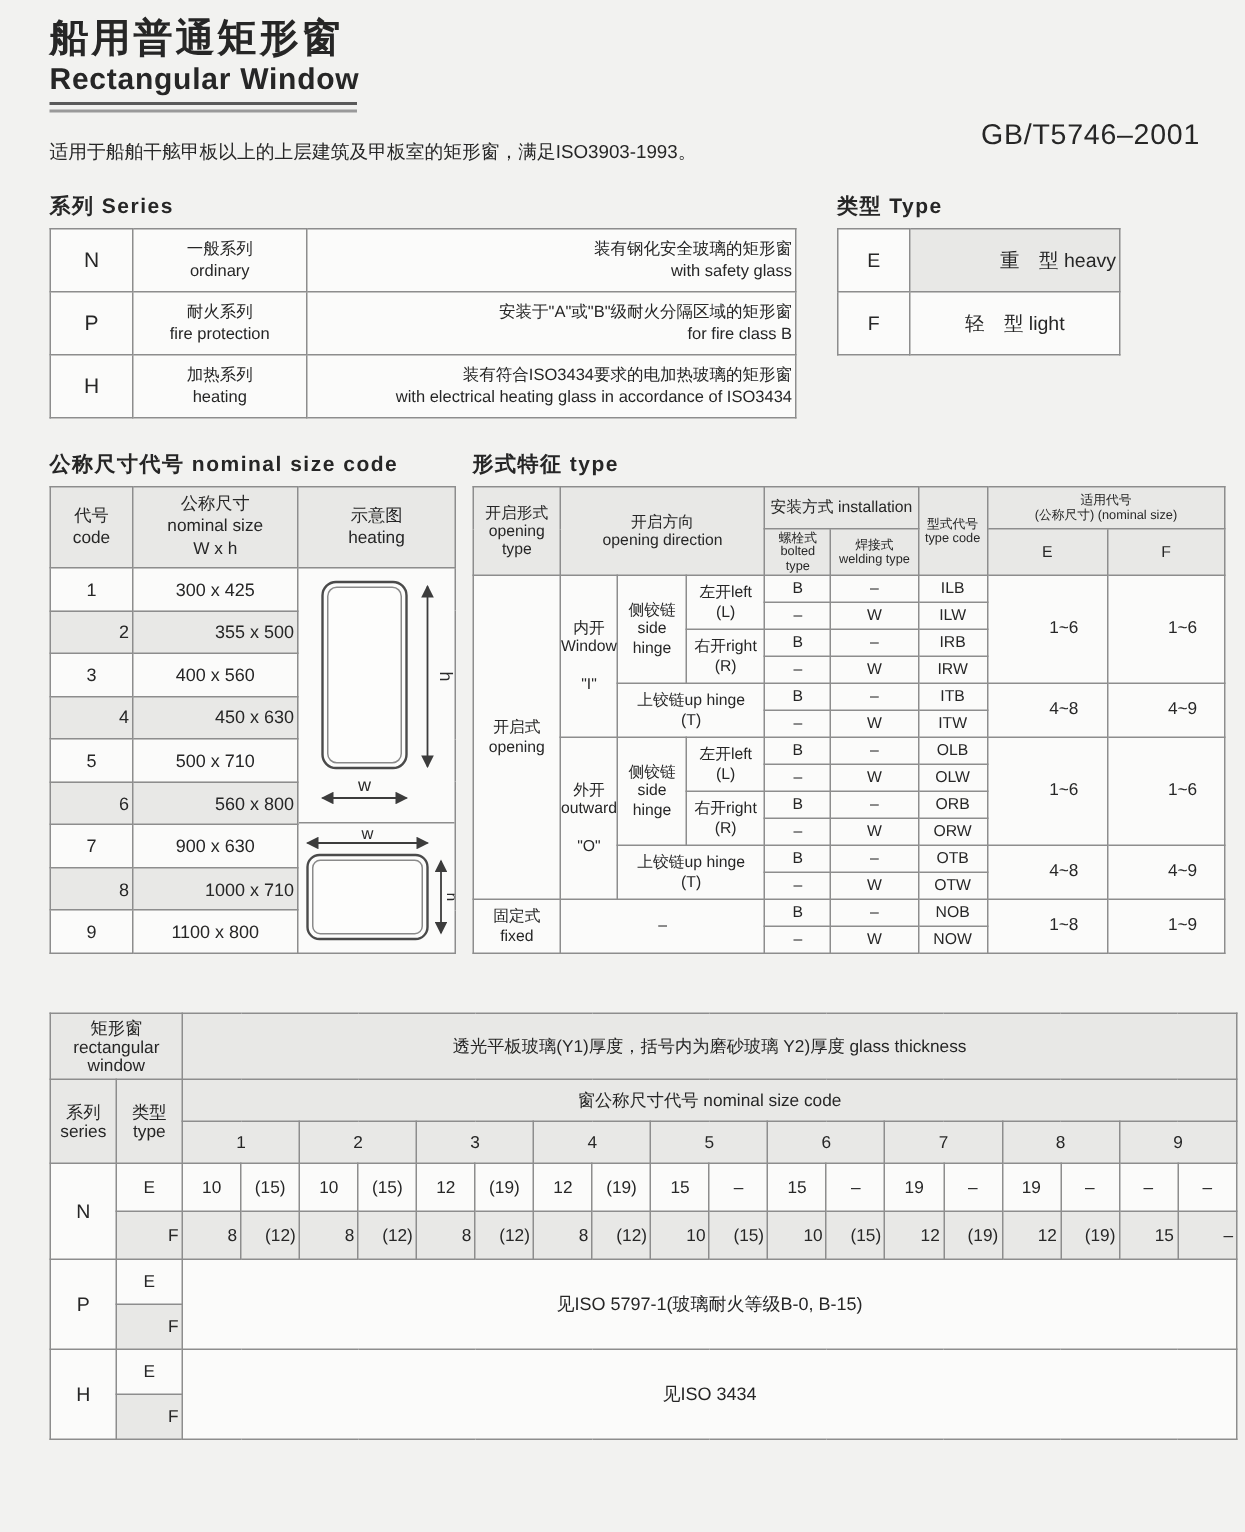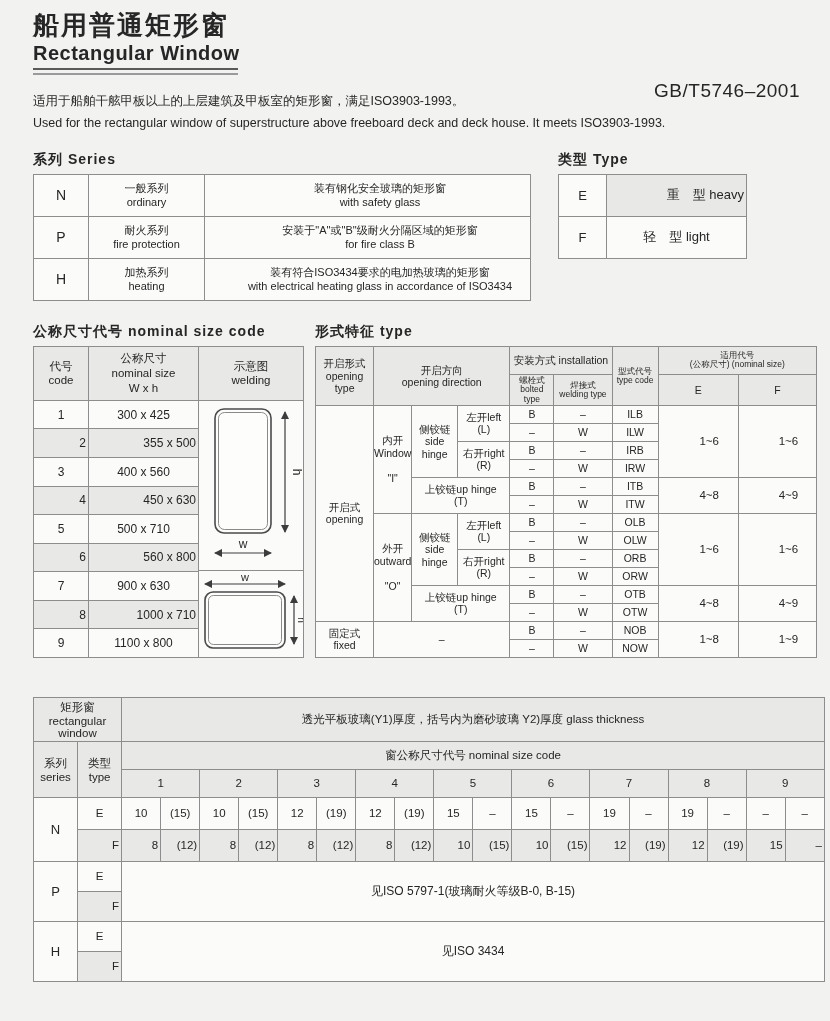--- a/index.html
+++ b/index.html
@@ -28,21 +28,21 @@
   table{border:1.5px solid #6e6e6e;}
   .pl{white-space:pre-line;}
   .shade, tr.shade td{background:#e8e8e6;text-align:right;}
   .sec-label{font-size:14px;font-weight:bold;margin-bottom:5px;letter-spacing:1px;}
 
   
   .row1{display:flex;gap:27px;margin-top:16px;align-items:flex-start;}
   .series-tbl{width:497px;}
   .series-tbl td{height:42px;font-size:11px;line-height:1.35;}
   .series-tbl .c-code{font-size:14px;}
-  .series-tbl .c-desc{text-align:center;padding-left:27px;}
+  .series-tbl .c-desc{text-align:right;padding-left:27px;}
   .wtype-tbl{width:188px;}
   .wtype-tbl td{height:42px;font-size:13px;}
 
   
   .row2{display:flex;gap:11px;margin-top:22px;align-items:flex-start;}
   .size-tbl{width:270px;}
   .size-tbl td{font-size:12px;}
   .size-tbl .hd{height:54px;background:#e8e8e6;font-size:11.5px;line-height:1.3;}
   .size-tbl .r{height:28px;}
   .fig-cell{padding:0;vertical-align:top;}
@@ -80,21 +80,20 @@
 
   <div class="hdr">
     <div class="title-zh">船用普通矩形窗</div>
     <div class="title-en">Rectangular Window</div>
     <div class="dbl-rule"></div>
     <div class="std-code">GB/T5746–2001</div>
   </div>
 
   <div class="intro">
     <div>适用于船舶干舷甲板以上的上层建筑及甲板室的矩形窗，满足ISO3903-1993。</div>
-    <div>Used for the rectangular window of superstructure above freeboard deck and deck house. It meets ISO3903-1993.</div>
   </div>
 
   <div class="row1">
     <div>
       <div class="sec-label">系列  Series</div>
       <table class="series-tbl">
         <colgroup>
             <col style="width:55px">
             <col style="width:116px">
             <col style="width:326px">
@@ -156,21 +155,21 @@
             <col style="width:105px">
           </colgroup>
         <tbody>
             <tr>
           <td class="hd pl">代号
 code</td>
           <td class="hd pl">公称尺寸
 nominal size
 W x h</td>
           <td class="hd pl">示意图
-welding</td>
+heating</td>
         </tr>
         <tr>
           <td class="r">1</td>
           <td class="r">300 x 425</td>
           <td class="fig-cell" rowspan="9">
             <div class="fig-top">
               <svg width="104" height="168" viewBox="0 0 104 168">
                 <defs>
                   <marker id="ah" viewBox="0 0 8 8" refX="7" refY="4" markerWidth="7" markerHeight="7" orient="auto-start-reverse">
                     <path d="M0,0 L8,4 L0,8 z" fill="#3c3c3c"></path>

